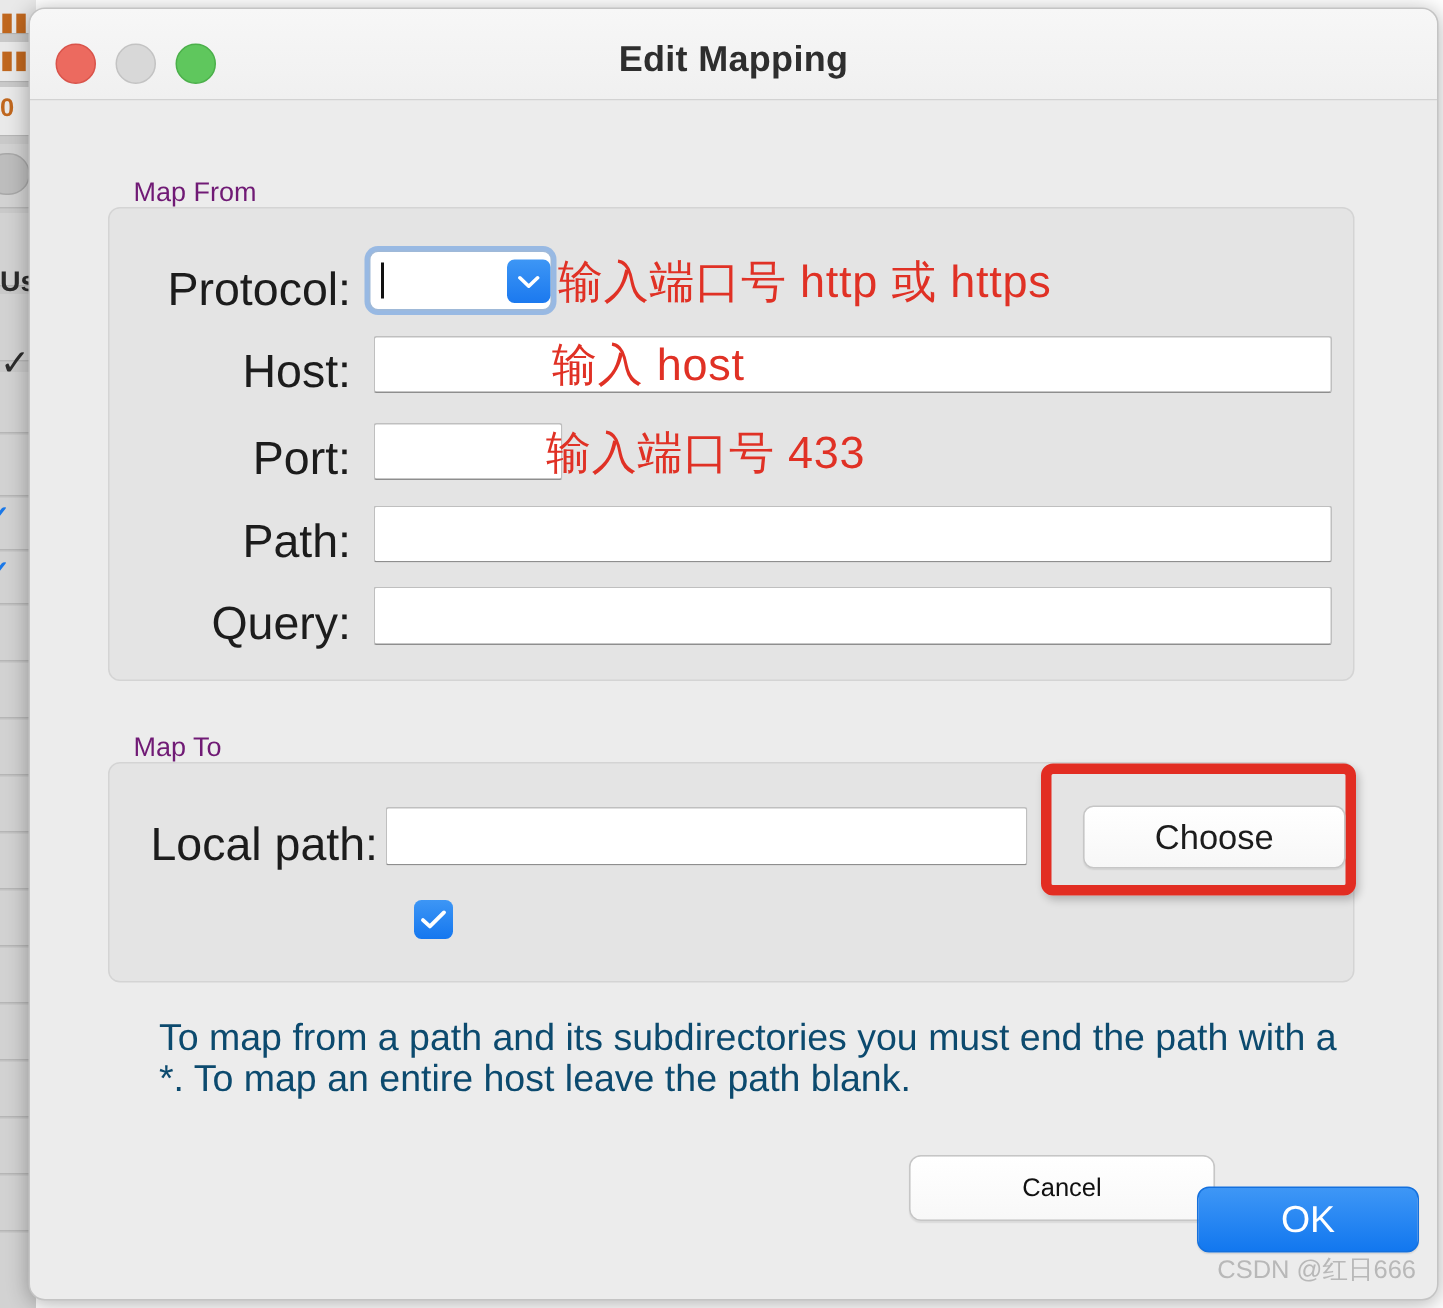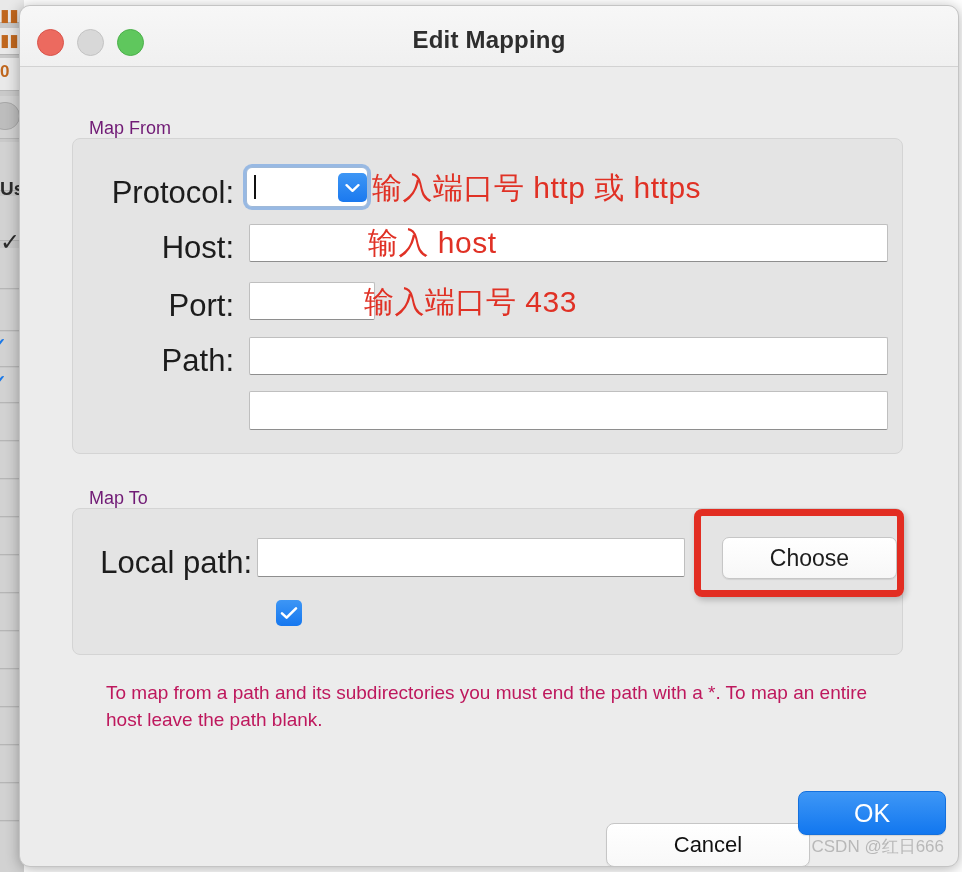--- a/index.html
+++ b/index.html
@@ -229,37 +229,37 @@
     box-sizing: border-box;
     box-shadow: 2px 3px 6px rgba(0,0,0,0.22);
   }
 
   
   #help-text {
     position: absolute;
     left: 86px;
     top: 673px;
     width: 790px;
-    font-size: 19px;
+    font-size: 25px;
     line-height: 27px;
-    color: #be185d;
+    color: #0c4a6e;
   }
 
   
   #cancel-button {
     position: absolute;
     left: 586px;
-    top: 817px;
+    top: 764px;
     width: 204px;
     height: 44px;
     background: linear-gradient(#ffffff, #f8f8f8);
     border: 1px solid #c6c6c6;
     border-radius: 8px;
     box-shadow: 0 1px 1px rgba(0,0,0,0.08);
-    font-size: 22px;
+    font-size: 17px;
     color: #111;
     display: flex;
     align-items: center;
     justify-content: center;
     box-sizing: border-box;
   }
   #ok-button {
     position: absolute;
     left: 778px;
     top: 785px;
@@ -354,20 +354,21 @@
   <div class="text-field" style="left:229px; top:218px; width:639px; height:38px;"></div>
   <div class="annot" style="left:348px; top:217px;">输入 host</div>
 
   <div class="field-label" style="left:80px; top:282px; width:134px;">Port:</div>
   <div class="text-field" style="left:229px; top:276px; width:126px; height:38px;"></div>
   <div class="annot" style="left:344px; top:276px;">输入端口号 433</div>
 
   <div class="field-label" style="left:80px; top:337px; width:134px;">Path:</div>
   <div class="text-field" style="left:229px; top:331px; width:639px; height:38px;"></div>
 
+  <div class="field-label" style="left:80px; top:392px; width:134px;">Query:</div>
   <div class="text-field" style="left:229px; top:385px; width:639px; height:39px;"></div>
 
   <div class="group-label" style="left:69px; top:482px;">Map To</div>
   <div class="group-box" style="left:52px; top:502px; width:831px; height:147px;"></div>
 
   <div class="field-label" style="left:80px; top:539px; width:152px;">Local path:</div>
   <div class="text-field" style="left:237px; top:532px; width:428px; height:39px;"></div>
 
   <div id="choose-highlight"></div>
   <div id="choose-button">Choose</div>

